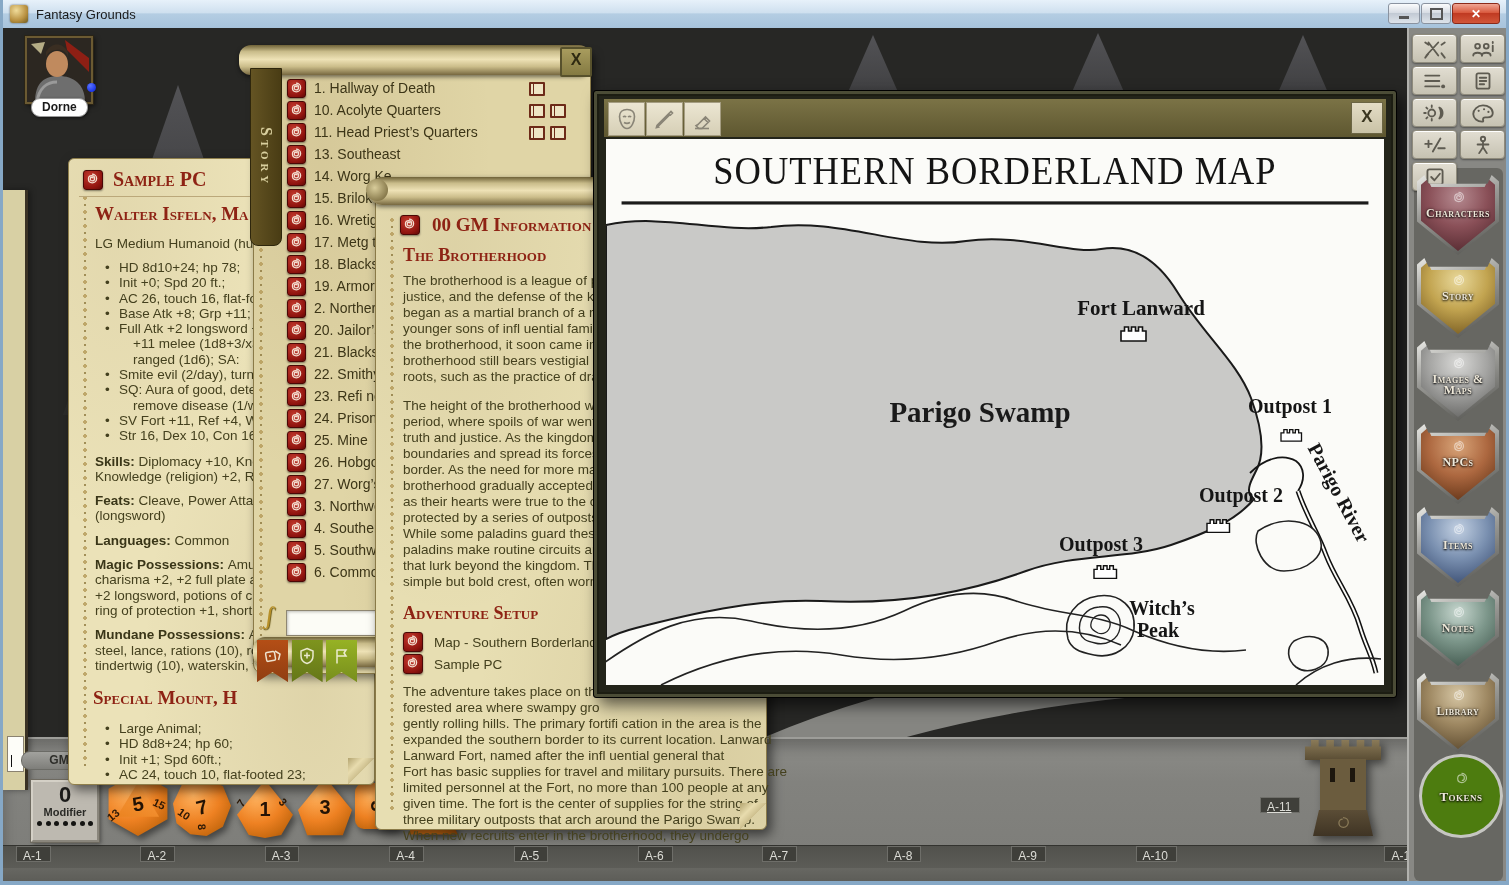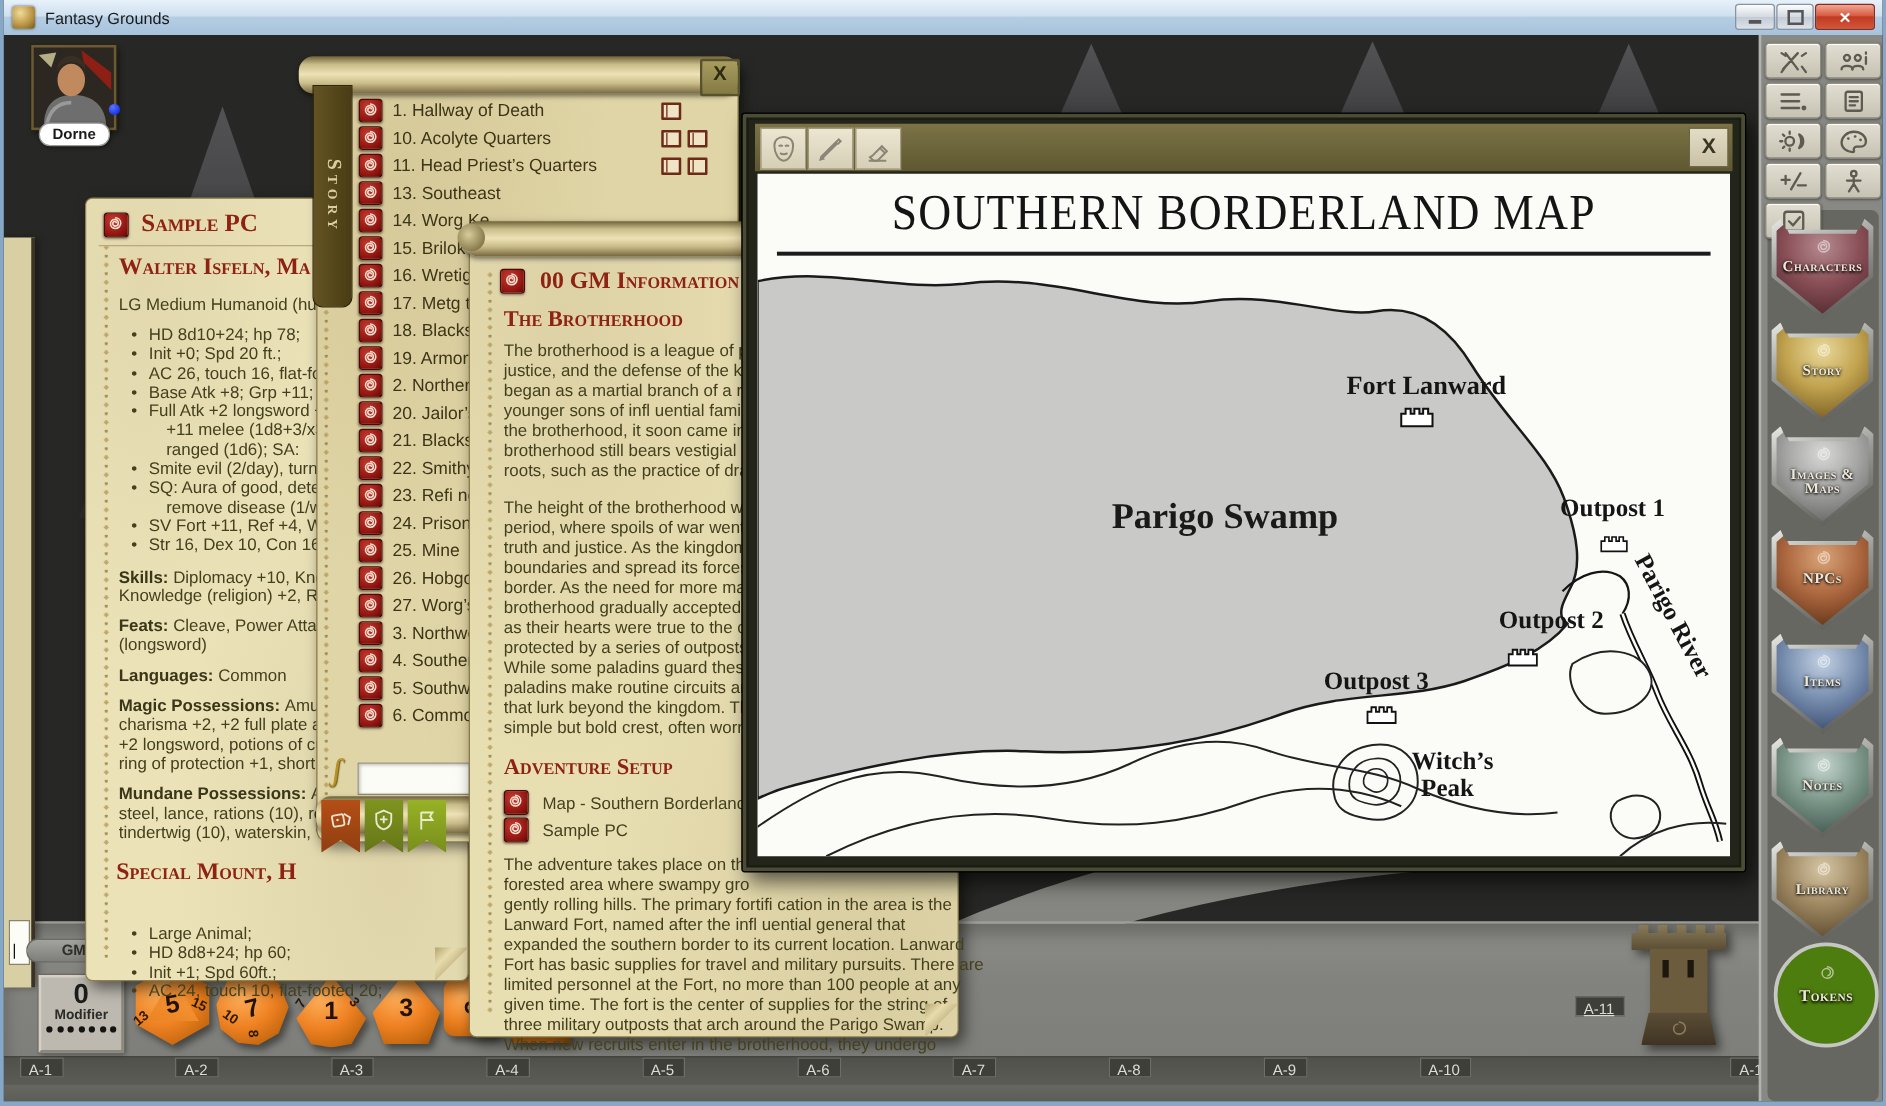--- a/index.html
+++ b/index.html
@@ -99,21 +99,21 @@
   .pc-h{font-size:19px;margin-bottom:11px;white-space:nowrap;}
   .pc-type{font-size:13.5px;color:#44401e;margin-bottom:9px;white-space:nowrap;}
   .pc-line{font-size:13.5px;color:#44401e;line-height:15.3px;white-space:nowrap;}
   .pc-bullets{margin-bottom:10px;}
   .pc-b{position:relative;padding-left:24px;}
   .pc-b .pc-line:first-child::before{content:"•";position:absolute;left:10px;color:#44401e;}
   .pc-b .pc-line{padding-left:0;}
   .pc-b .cont{padding-left:14px;}
   .pc-par{margin-bottom:9px;}
   .pc-par b{color:#3a3618;}
-  .mount-h{font-size:19px;margin:14px 0 30px -2px;white-space:nowrap;}
+  .mount-h{font-size:19px;margin:14px 0 12px -2px;white-space:nowrap;}
   
   .gm-win{left:372px;top:152px;width:390px;height:648px;z-index:5;
     background:radial-gradient(ellipse at 20% 10%,rgba(120,90,40,.09),transparent 45%),
       radial-gradient(ellipse at 85% 90%,rgba(115,88,38,.12),transparent 50%),#e7deb2;
     border:1px solid #8a7a48;}
   .gm-roll{position:absolute;left:-6px;top:-4px;width:396px;height:28px;}
   .gm-roll::before{content:"";position:absolute;left:-4px;top:2px;width:22px;height:22px;border-radius:50%;
     background:radial-gradient(circle at 40% 40%,#d8cc9a,#8a7c4e 70%,#5e5330);}
   .gm-head{position:absolute;left:24px;top:33px;display:flex;align-items:center;gap:12px;}
   .gm-title{font-size:19px;white-space:nowrap;}
@@ -353,21 +353,21 @@
             <div class="pc-b">
               <div class="pc-line">Large Animal;</div>
             </div>
             <div class="pc-b">
               <div class="pc-line">HD 8d8+24; hp 60;</div>
             </div>
             <div class="pc-b">
               <div class="pc-line">Init +1; Spd 60ft.;</div>
             </div>
             <div class="pc-b">
-              <div class="pc-line">AC 24, touch 10, flat-footed 20;</div>
+              <div class="pc-line">AC 24, touch 10, flat-footed 23;</div>
             </div>
           </div>
       </div>
       <div class="fold"></div>
     </div>
 
     <div class="story-win">
       <div class="story-body"></div>
       <div class="roll story-roll"></div>
       <div class="story-x">X</div>
@@ -597,22 +597,22 @@
               <span class="chip"><svg viewBox="0 0 20 20">
                   <path d="M10 3.2c3.8 0 6.6 2.6 6.6 6s-2.7 6.2-6.1 6.2c-3.2 0-5.6-2.3-5.6-5.3 0-2.8 2.1-4.9 4.7-4.9 2.4 0 4.2 1.8 4.2 4 0 2-1.5 3.5-3.4 3.5-1.7 0-2.9-1.2-2.9-2.8 0-1.4 1-2.4 2.3-2.4 1.1 0 1.9.8 1.9 1.8"></path>
                 </svg></span>
               <span>Sample PC</span>
             </div>
           </div>
         <div class="gm-p">
             <div class="gm-line">The adventure takes place on the</div>
             <div class="gm-line">forested area where swampy gro</div>
             <div class="gm-line">gently rolling hills. The primary fortifi cation in the area is the</div>
+            <div class="gm-line">expanded the southern border to its current location. Lanward</div>
             <div class="gm-line">Lanward Fort, named after the infl uential general that</div>
-            <div class="gm-line">expanded the southern border to its current location. Lanward</div>
             <div class="gm-line">Fort has basic supplies for travel and military pursuits. There are</div>
             <div class="gm-line">limited personnel at the Fort, no more than 100 people at any</div>
             <div class="gm-line">given time. The fort is the center of supplies for the string of</div>
             <div class="gm-line">three military outposts that arch around the Parigo Swamp.</div>
             <div class="gm-line">When new recruits enter in the brotherhood, they undergo</div>
           </div>
       </div>
       <div class="fold"></div>
     </div>
 

